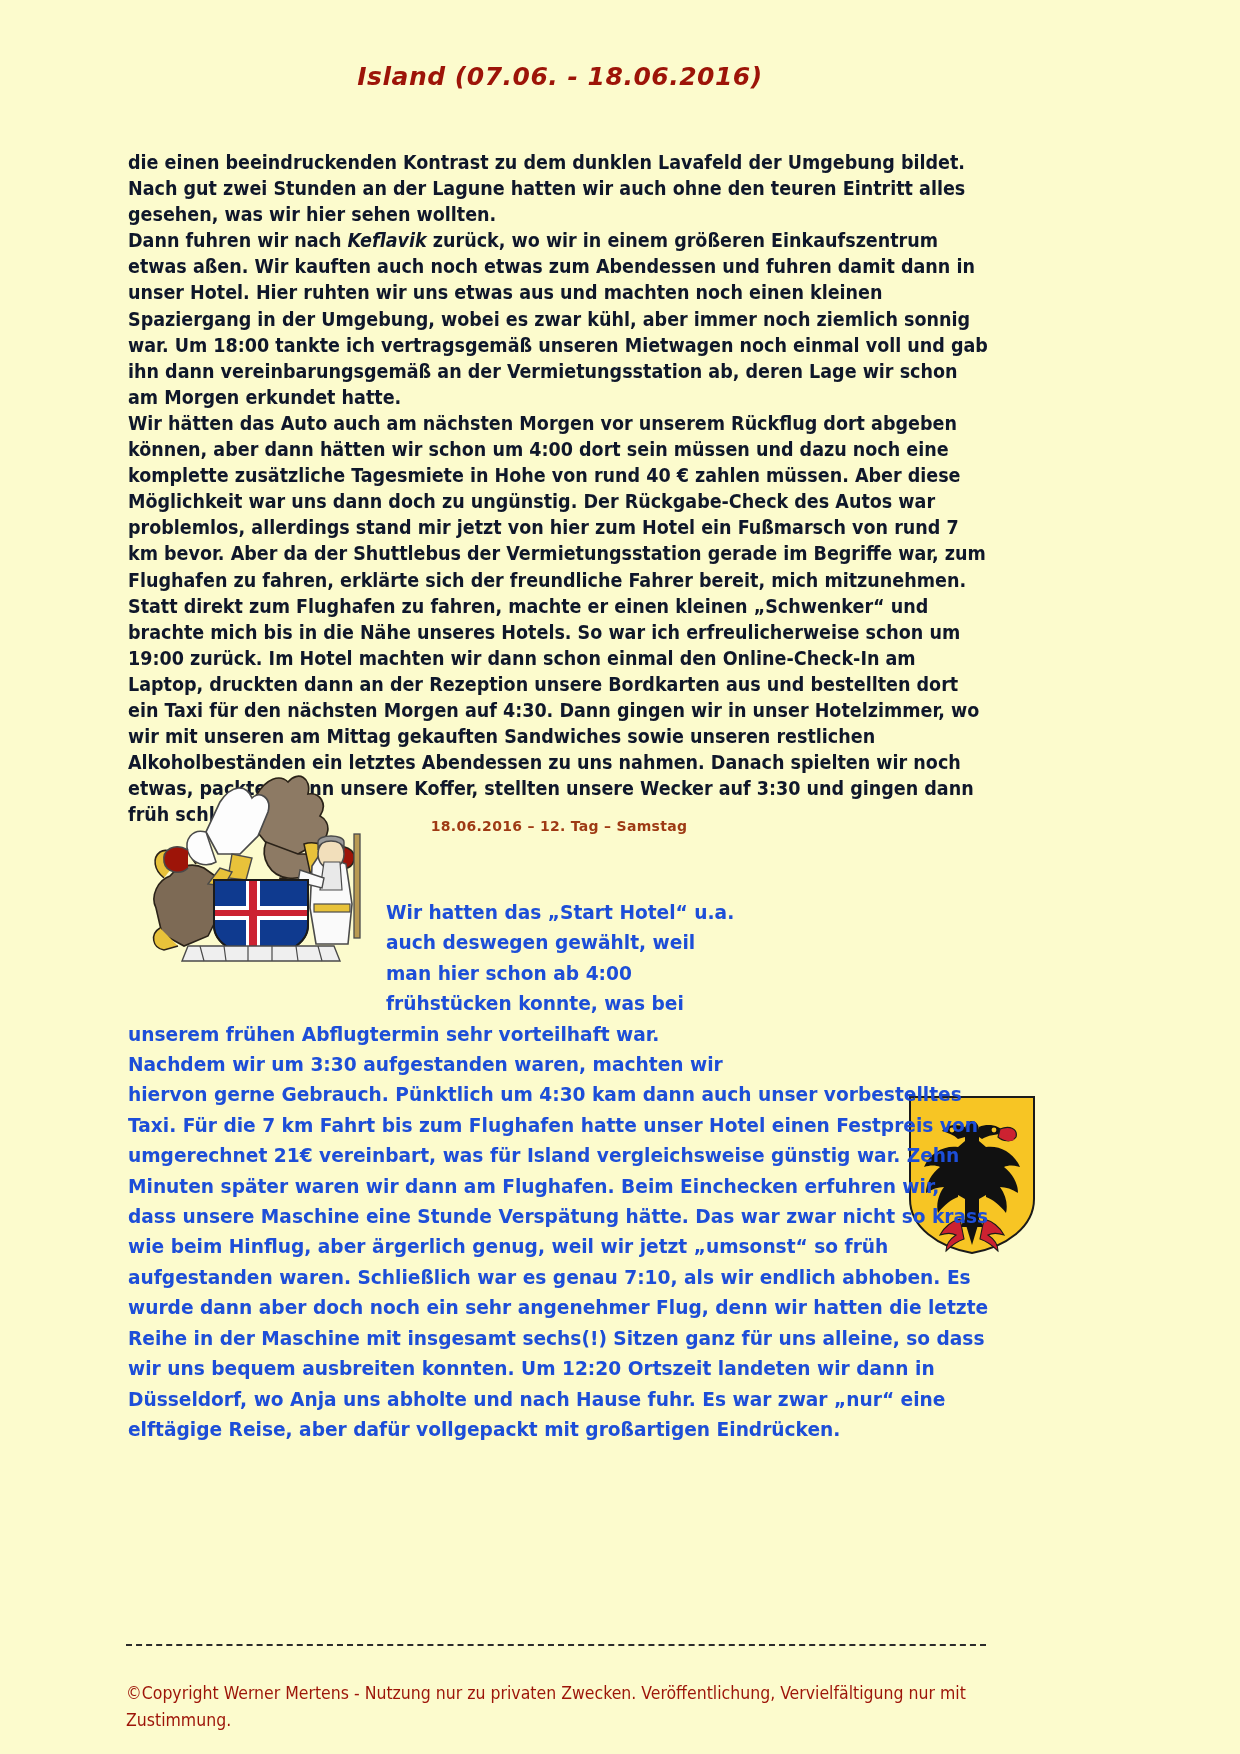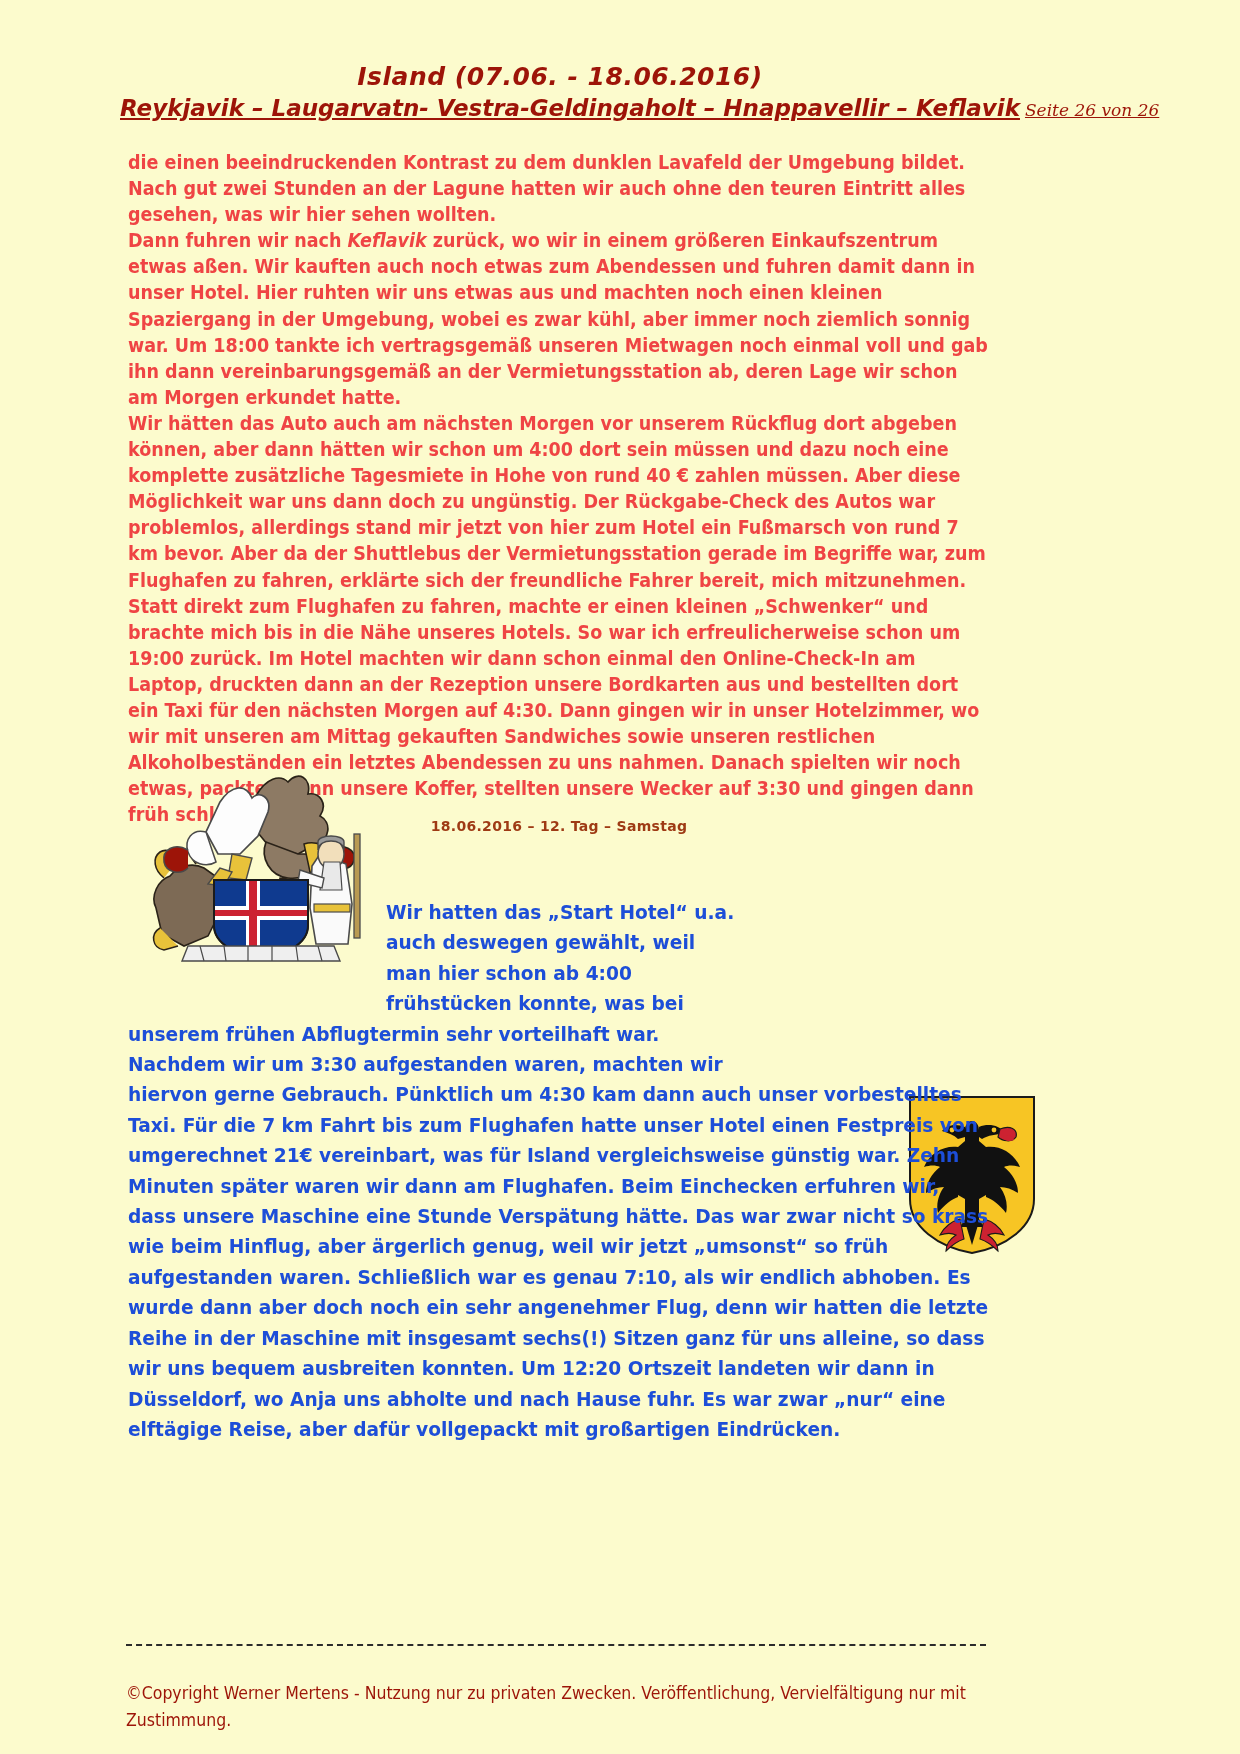--- a/index.html
+++ b/index.html
@@ -63,21 +63,21 @@
     text-decoration: underline;
     margin-left: 5px;
   }
 
   
   .body-block {
     position: absolute;
     top: 150px;
     left: 128px;
     width: 862px;
-    color: #ef4444;
+    color: #0f172a;
     font-family: "DejaVu Sans Condensed", "DejaVu Sans", sans-serif;
     font-size: 19.5px;
     font-weight: bold;
     line-height: 26.1px;
     text-align: left;
   }
   .body-block p {
     margin: 0;
   }
   .ital {
@@ -157,23 +157,20 @@
     line-height: 27px;
   }
 </style>
 </head>
 <body>
 
 <div class="page">
 
   <div class="header">
     <div class="header-title">Island  (07.06.  -  18.06.2016)</div>
-    <div class="header-route-line">
-      <span class="header-route">Reykjavik – Laugarvatn- Vestra-Geldingaholt – Hnappavellir – Keflavik</span><span class="header-page">Seite 26 von 26</span>
-    </div>
   </div>
 
   <div class="body-block">
     <p>die einen beeindruckenden Kontrast zu dem dunklen Lavafeld der Umgebung bildet. Nach gut zwei Stunden an der Lagune hatten wir auch ohne den teuren Eintritt alles gesehen, was wir hier sehen wollten.</p>
     <p><span>Dann fuhren wir nach </span><span class="ital">Keflavik</span><span> zurück, wo wir in einem größeren Einkaufszentrum etwas aßen. Wir kauften auch noch etwas zum Abendessen und fuhren damit dann in unser Hotel. Hier ruhten wir uns etwas aus und machten noch einen kleinen Spaziergang in der Umgebung, wobei es zwar kühl, aber immer noch ziemlich sonnig war. Um 18:00 tankte ich vertragsgemäß unseren Mietwagen noch einmal voll und gab ihn dann vereinbarungsgemäß an der Vermietungsstation ab, deren Lage wir schon am Morgen erkundet hatte.</span></p>
     <p>Wir hätten das Auto auch am nächsten Morgen vor unserem Rückflug dort abgeben können, aber dann hätten wir schon um 4:00 dort sein müssen und dazu noch eine komplette zusätzliche Tagesmiete in Hohe von rund 40 € zahlen müssen. Aber diese Möglichkeit war uns dann doch zu ungünstig. Der Rückgabe-Check des Autos war problemlos, allerdings stand mir jetzt von hier zum Hotel ein Fußmarsch von rund 7 km bevor. Aber da der Shuttlebus der Vermietungsstation gerade im Begriffe war, zum Flughafen zu fahren, erklärte sich der freundliche Fahrer bereit, mich mitzunehmen. Statt direkt zum Flughafen zu fahren, machte er einen kleinen „Schwenker“ und brachte mich bis in die Nähe unseres Hotels. So war ich erfreulicherweise schon um 19:00 zurück. Im Hotel machten wir dann schon einmal den Online-Check-In am Laptop, druckten dann an der Rezeption unsere Bordkarten aus und bestellten dort ein Taxi für den nächsten Morgen auf 4:30. Dann gingen wir in unser Hotelzimmer, wo wir mit unseren am Mittag gekauften Sandwiches sowie unseren restlichen Alkoholbeständen ein letztes Abendessen zu uns nahmen. Danach spielten wir noch etwas, packten dann unsere Koffer, stellten unsere Wecker auf 3:30 und gingen dann früh schlafen.</p>
   </div>
 
   <div class="date-heading">18.06.2016 – 12. Tag – Samstag</div>
 

